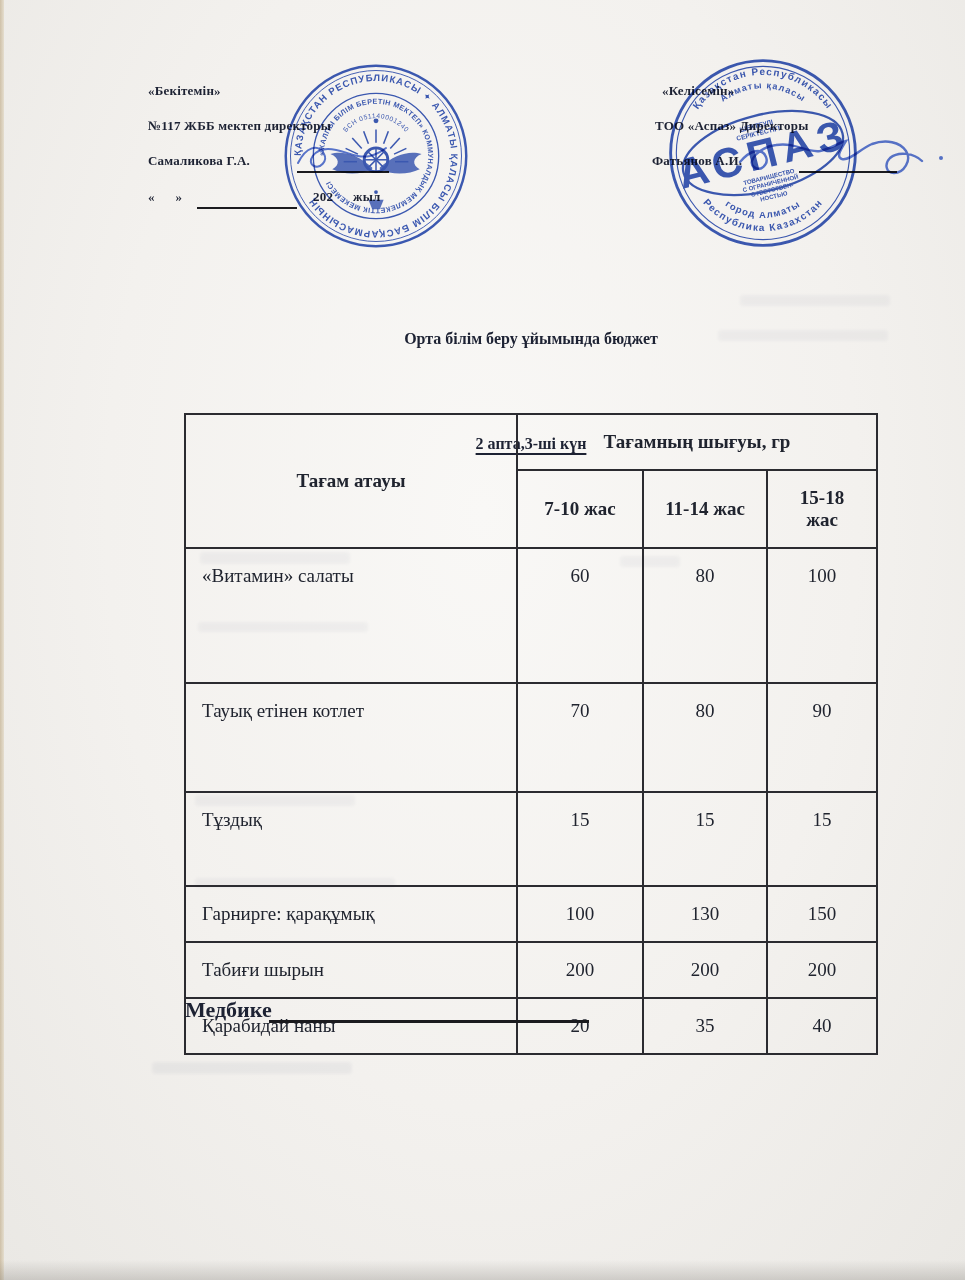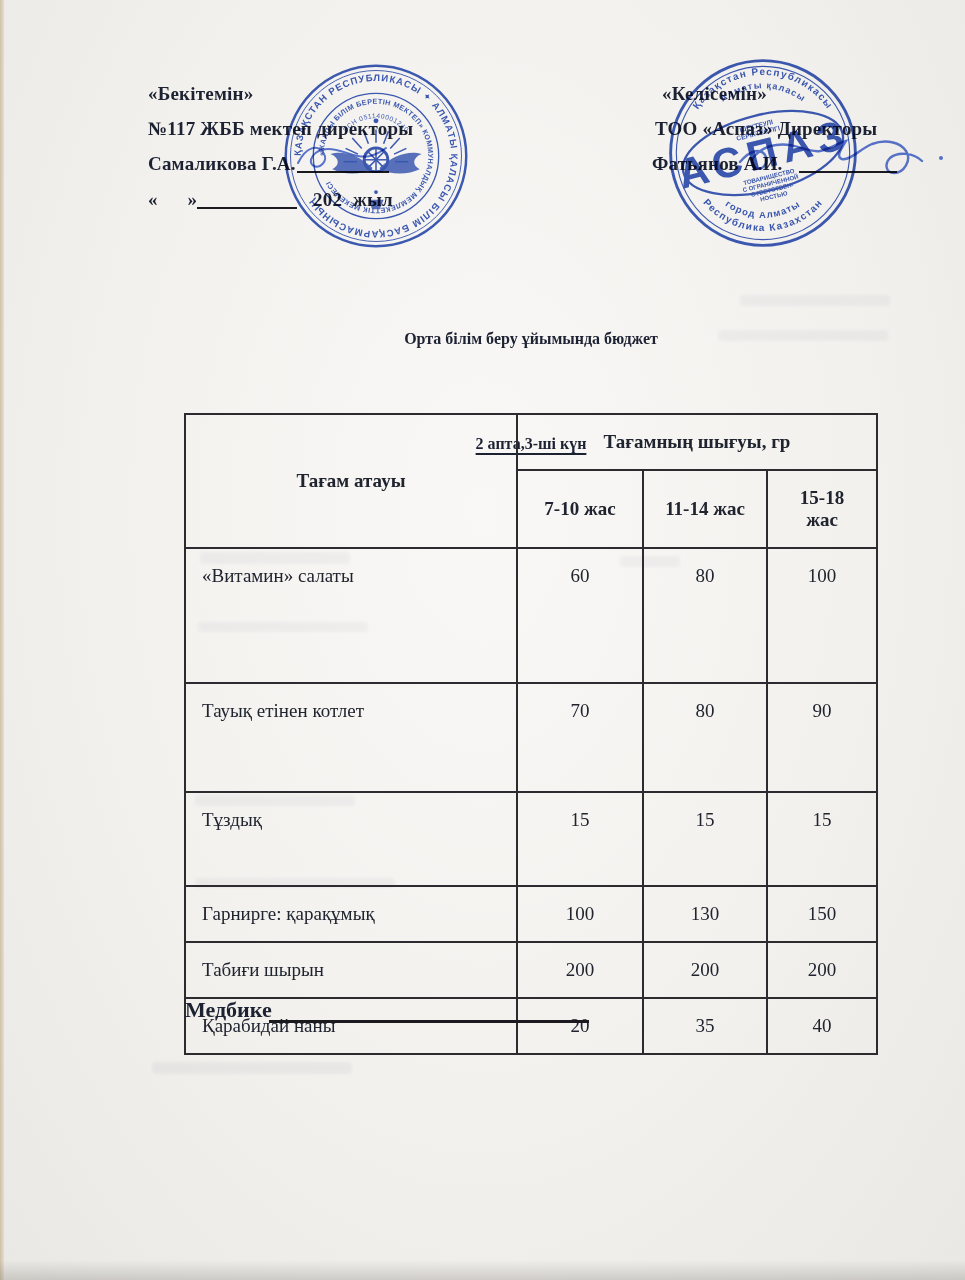--- a/index.html
+++ b/index.html
@@ -15,21 +15,21 @@
   }
   .abs { position:absolute; }
 
   
   .edge-left   { left:0; top:0; width:4px; height:1280px;
                  background:linear-gradient(90deg,#c5b394,#e2d9c6); opacity:.75; }
   .edge-bottom { left:0; top:1260px; width:965px; height:20px;
                  background:linear-gradient(180deg,rgba(0,0,0,0),rgba(120,116,110,.28)); }
 
   
-  .hdr { font-size:19px; font-weight:bold; letter-spacing:.2px; white-space:pre; }
+  .hdr { font-size:13px; font-weight:bold; letter-spacing:.2px; white-space:pre; }
 
   .ink-line { background:#1b1b1f; height:2px; }
 
   
   .title-block { left:281px; top:251px; width:500px; text-align:center;
                  font-size:16px; font-weight:bold; line-height:35px; white-space:pre; }
   .title-u { text-decoration:underline; text-decoration-thickness:2px; text-underline-offset:4px; }
 
   
   table.menu { border-collapse:collapse; table-layout:fixed;

